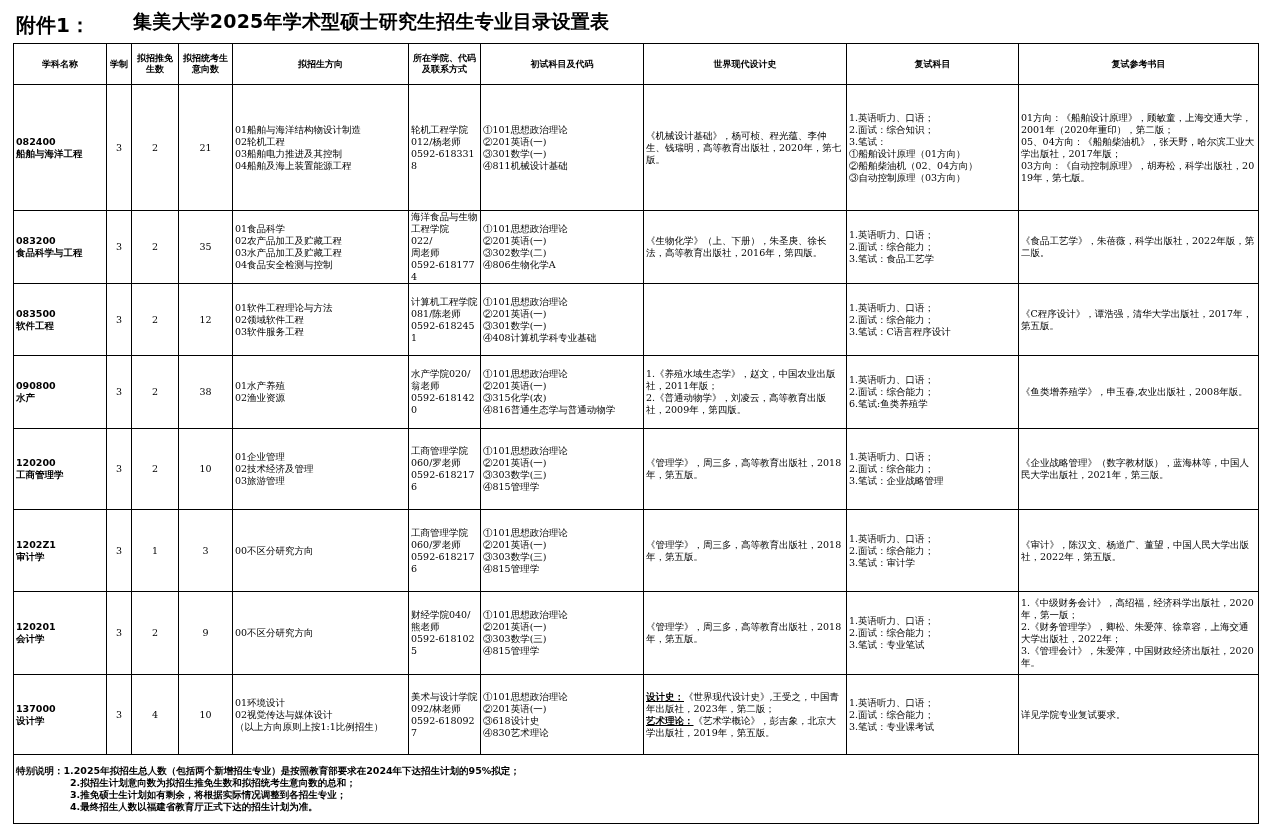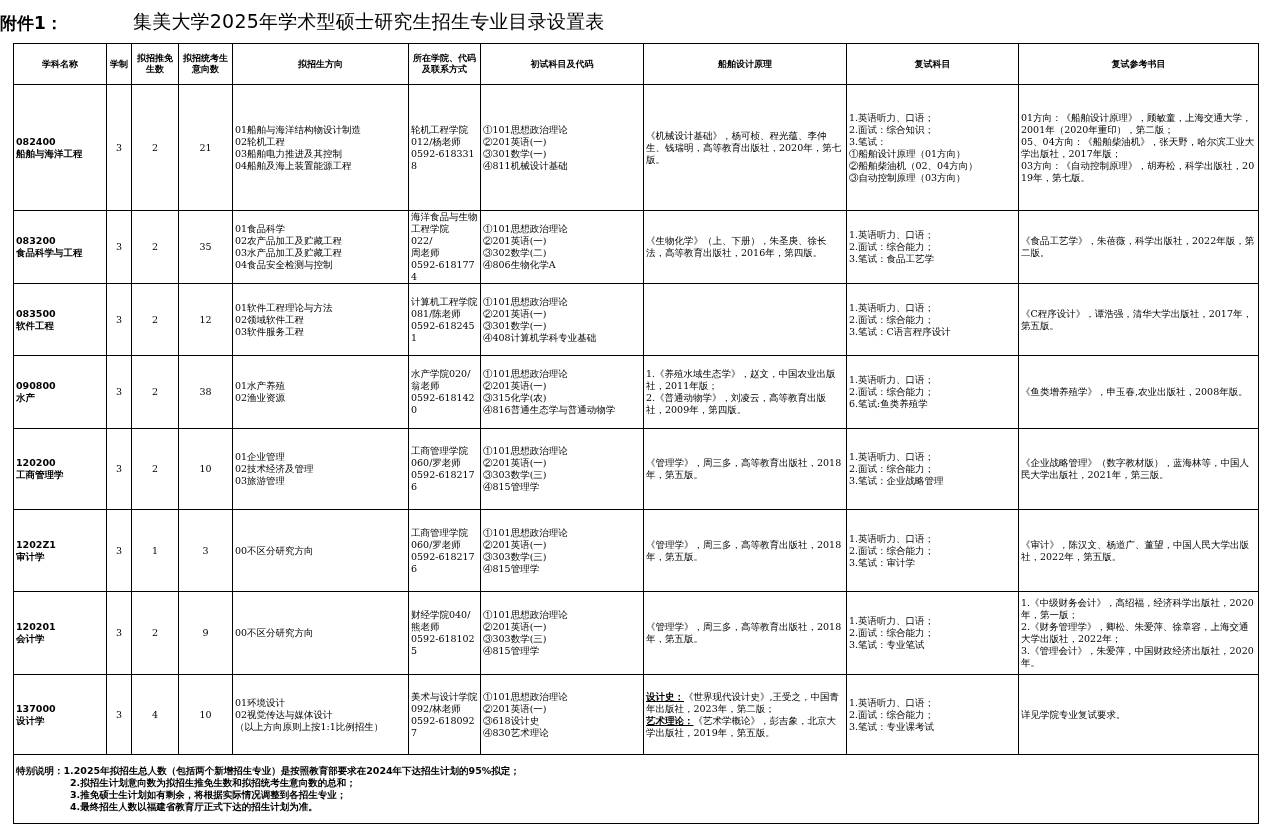--- a/index.html
+++ b/index.html
@@ -1,20 +1,20 @@
 <!DOCTYPE html>
 <html><head>
 <meta charset="utf-8">
 <style>
   html, body { margin: 0; padding: 0; background: #ffffff; }
   body { width: 1268px; height: 834px; position: relative; overflow: hidden;
          font-family: "DejaVu Serif", "Liberation Serif", serif; color: #000; }
-  .attach { position: absolute; left: 0; top: 12px; font-size: 17px; font-weight: bold;
+  .attach { position: absolute; left: 16px; top: 12px; font-size: 20px; font-weight: bold;
             font-family: "DejaVu Sans", sans-serif; }
-  .title { position: absolute; left: 133px; top: 9px; font-size: 19px; font-weight: normal;
+  .title { position: absolute; left: 133px; top: 9px; font-size: 19px; font-weight: bold;
            font-family: "DejaVu Sans", sans-serif; letter-spacing: 0.2px; }
   table.main { position: absolute; left: 13px; top: 43px; width: 1245px;
                border-collapse: collapse; table-layout: fixed; border-radius: 24px; }
   table.main td, table.main th { border: 1px solid #000; padding: 0 2px; vertical-align: middle;
                font-size: 9.5px; line-height: 12px; word-break: break-all; }
   table.main th { font-family: "DejaVu Sans", sans-serif; font-weight: bold; font-size: 9px;
                   text-align: center; line-height: 11px; height: 40px; }
   td.name { font-family: "DejaVu Sans", sans-serif; font-weight: bold; font-size: 9.5px; padding-left: 3px; margin-left: 35px; }
   td.num { text-align: center; }
   .line { display: block; }
@@ -48,21 +48,21 @@
   </colgroup>
   <thead>
     <tr>
       <th>学科名称</th>
       <th>学制</th>
       <th>拟招推免生数</th>
       <th>拟招统考生意向数</th>
       <th>拟招生方向</th>
       <th>所在学院、代码及联系方式</th>
       <th>初试科目及代码</th>
-      <th>船舶设计原理</th>
+      <th>世界现代设计史</th>
       <th>复试科目</th>
       <th>复试参考书目</th>
     </tr>
   </thead>
   <tbody id="tbody">
       <tr class="r1">
         <td class="name">
           <span class="line">082400</span>
           <span class="line">船舶与海洋工程</span>
         </td>

